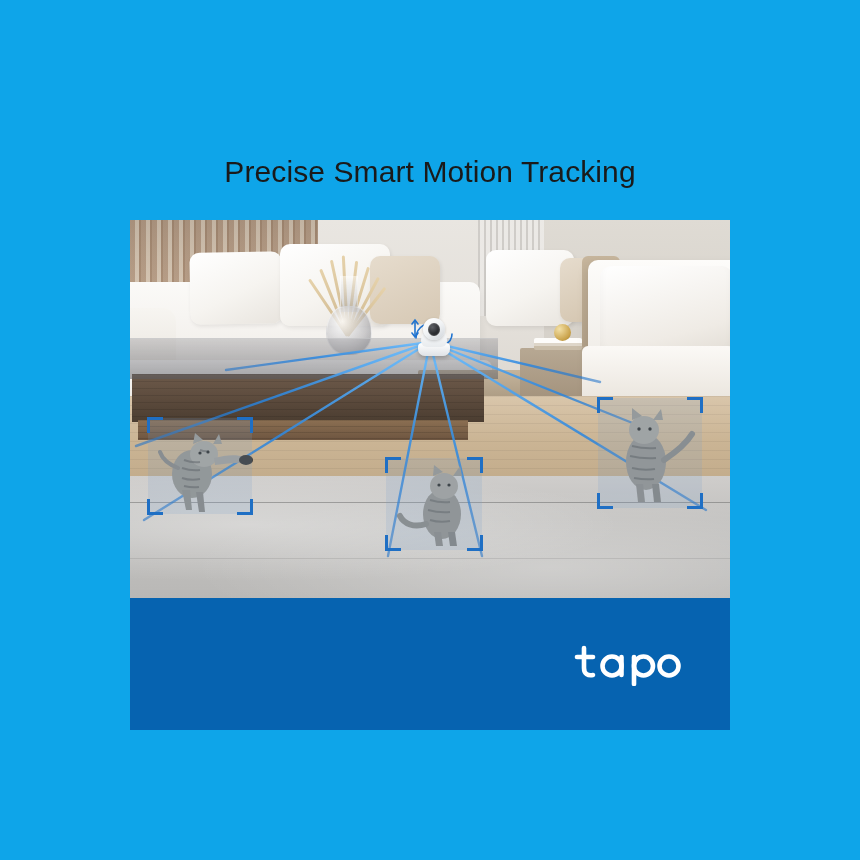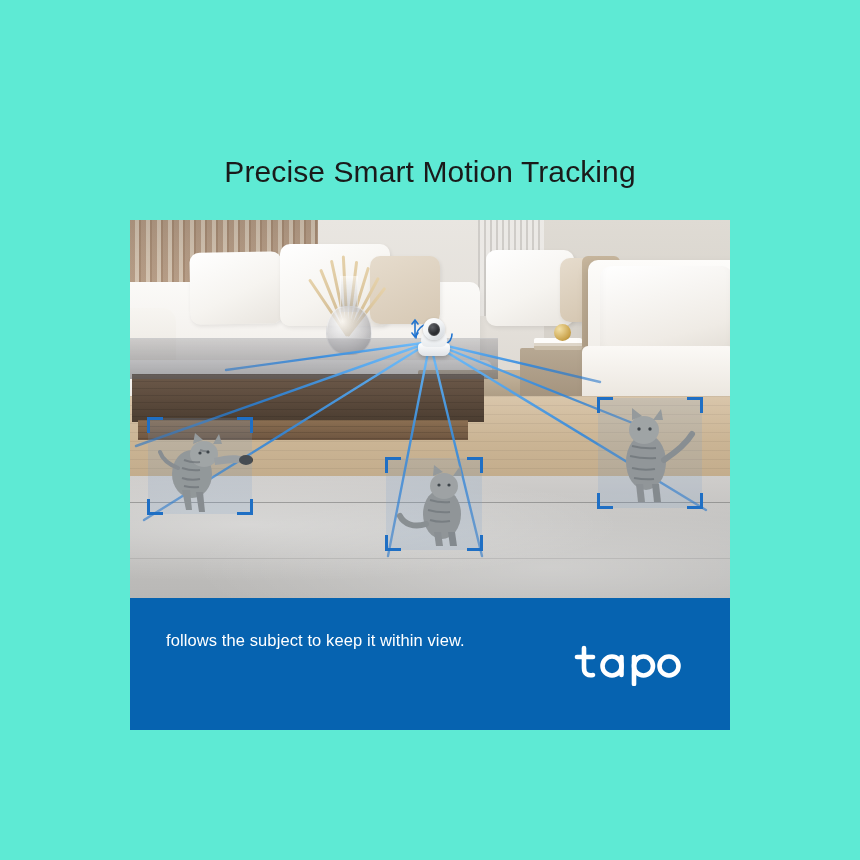--- a/index.html
+++ b/index.html
@@ -12,21 +12,21 @@
     height: 860px;
     font-family: "Liberation Sans", sans-serif;
     -webkit-font-smoothing: antialiased;
     overflow: hidden;
   }
 
   #page {
     position: relative;
     width: 860px;
     height: 860px;
-    background: #5eead4;
+    background: #0ea5e9;
   }
 
   
   .page-title {
     position: absolute;
     left: 0;
     top: 152px;
     width: 860px;
     text-align: center;
     font-size: 30px;
@@ -579,21 +579,20 @@
         <span class="c tl"></span>
         <span class="c tr"></span>
         <span class="c bl"></span>
         <span class="c br"></span>
       </div>
 
     </div>
 
     <div class="banner">
       <div class="banner-text">
-        <div>follows the subject to keep it within view.</div>
       </div>
 
       <div class="brand">
         <svg viewBox="0 0 120 44" width="120" height="44">
           <g fill="none" stroke="#ffffff" stroke-width="4.6" stroke-linecap="round" stroke-linejoin="round">
 
             <path d="M10 6 L10 26 C10 32, 14 34, 19 33"></path>
             <path d="M3 15 L19 15"></path>
 
             <circle cx="38" cy="24" r="9.5"></circle>

